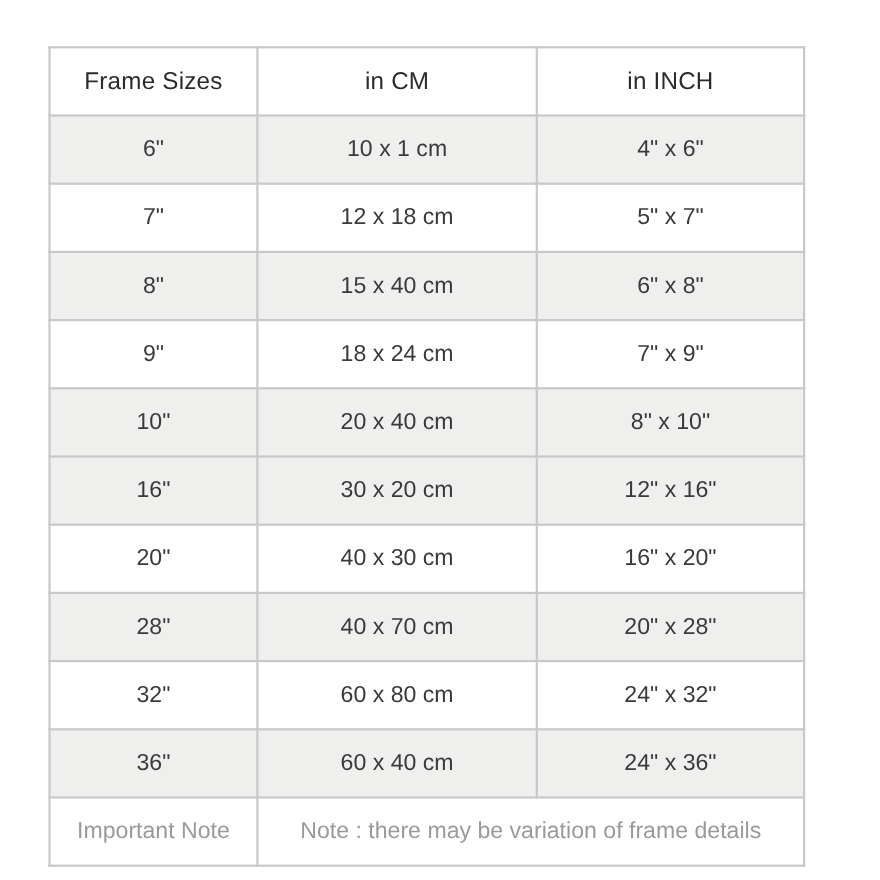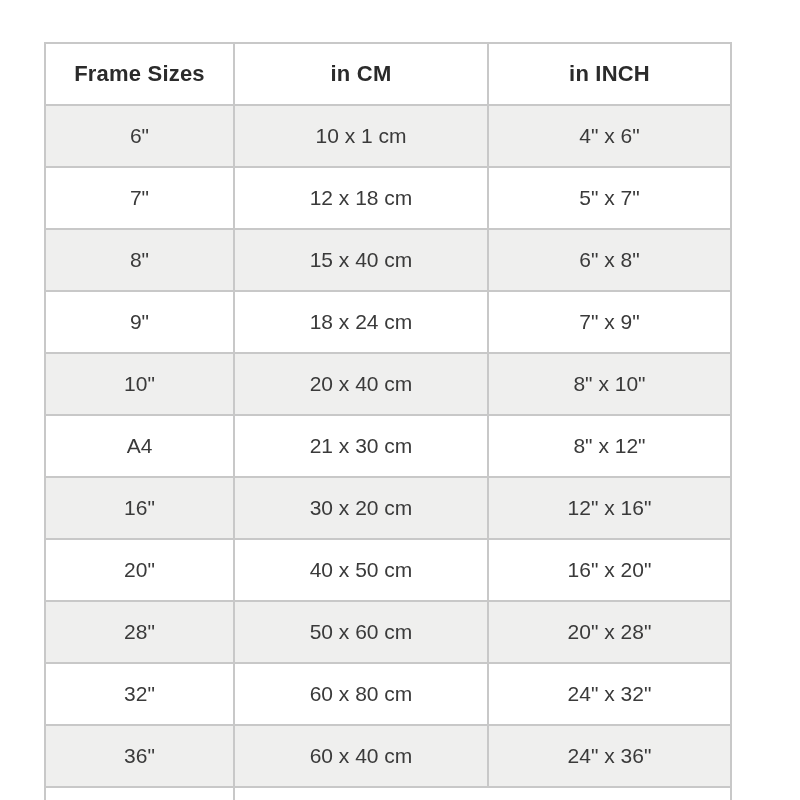--- a/index.html
+++ b/index.html
@@ -32,21 +32,21 @@
   table.size-table th,
   table.size-table td {
     border: 2px solid #c8c8c8;
     text-align: center;
     vertical-align: middle;
     padding: 0;
   }
   table.size-table th {
     height: 60px;
     font-size: 22px;
-    font-weight: bold;
+    font-weight: normal;
     color: #2b2b2b;
     background: #ffffff;
     letter-spacing: 0.2px;
   }
   table.size-table td {
     height: 60px;
     font-size: 21px;
     font-weight: 400;
     color: #3a3a3a;
     background: #ffffff;
@@ -98,38 +98,33 @@
         <tr>
           <td>9"</td>
           <td>18 x 24 cm</td>
           <td>7" x 9"</td>
         </tr>
         <tr class="alt">
           <td>10"</td>
           <td>20 x 40 cm</td>
           <td>8" x 10"</td>
         </tr>
-        <tr>
-          <td>A4</td>
-          <td>21 x 30 cm</td>
-          <td>8" x 12"</td>
-        </tr>
         <tr class="alt">
           <td>16"</td>
           <td>30 x 20 cm</td>
           <td>12" x 16"</td>
         </tr>
         <tr>
           <td>20"</td>
-          <td>40 x 50 cm</td>
+          <td>40 x 30 cm</td>
           <td>16" x 20"</td>
         </tr>
         <tr class="alt">
           <td>28"</td>
-          <td>50 x 60 cm</td>
+          <td>40 x 70 cm</td>
           <td>20" x 28"</td>
         </tr>
         <tr>
           <td>32"</td>
           <td>60 x 80 cm</td>
           <td>24" x 32"</td>
         </tr>
         <tr class="alt">
           <td>36"</td>
           <td>60 x 40 cm</td>

